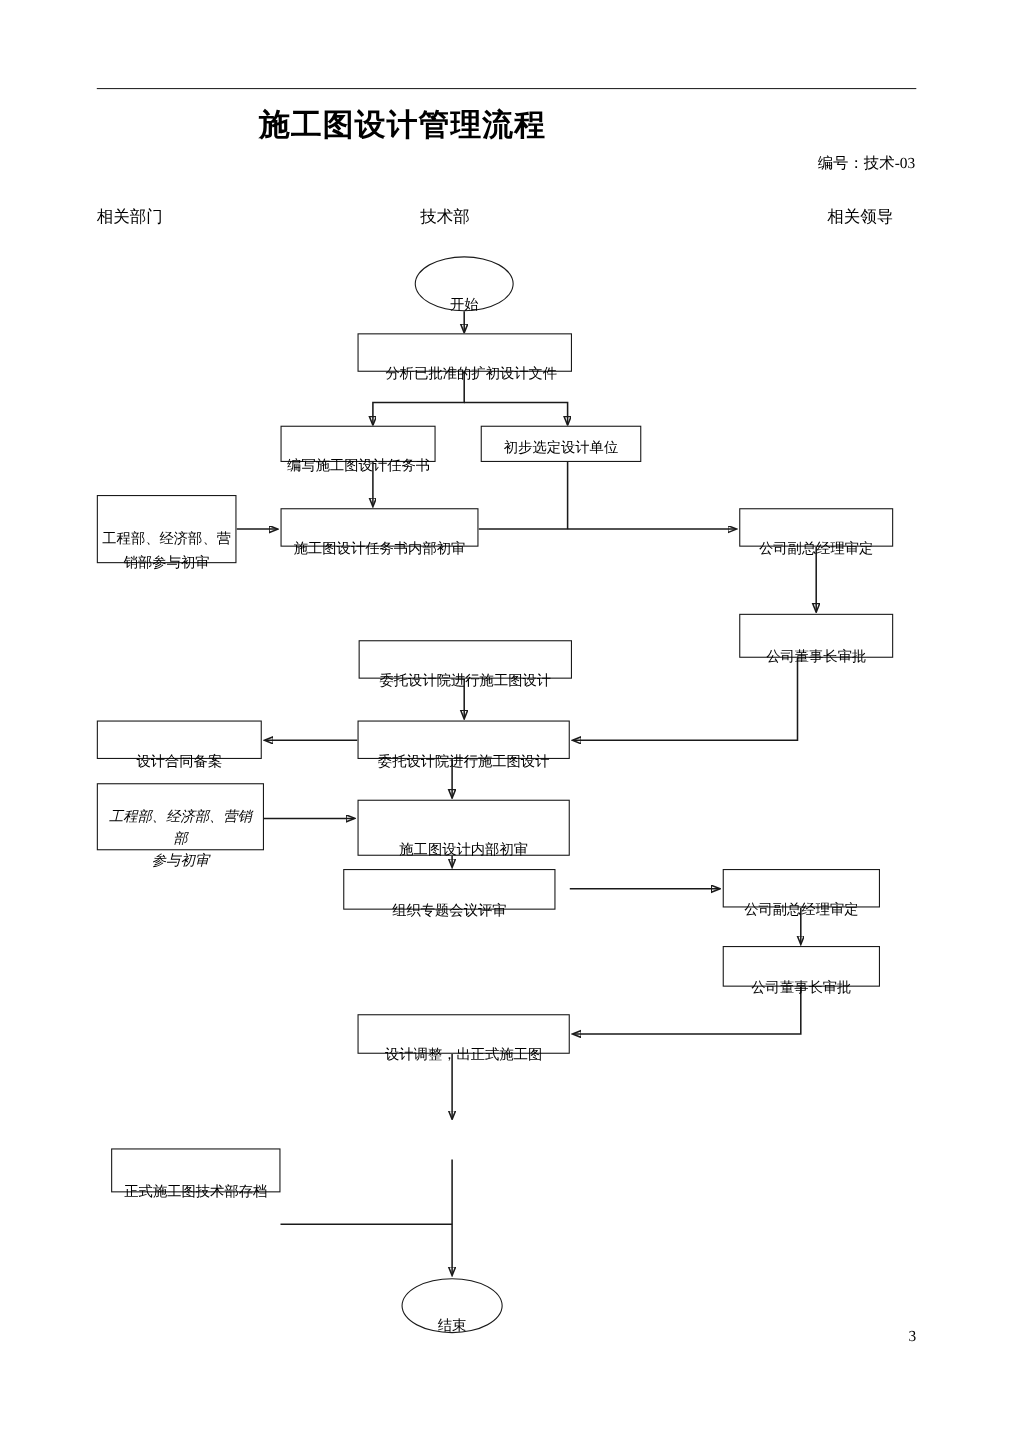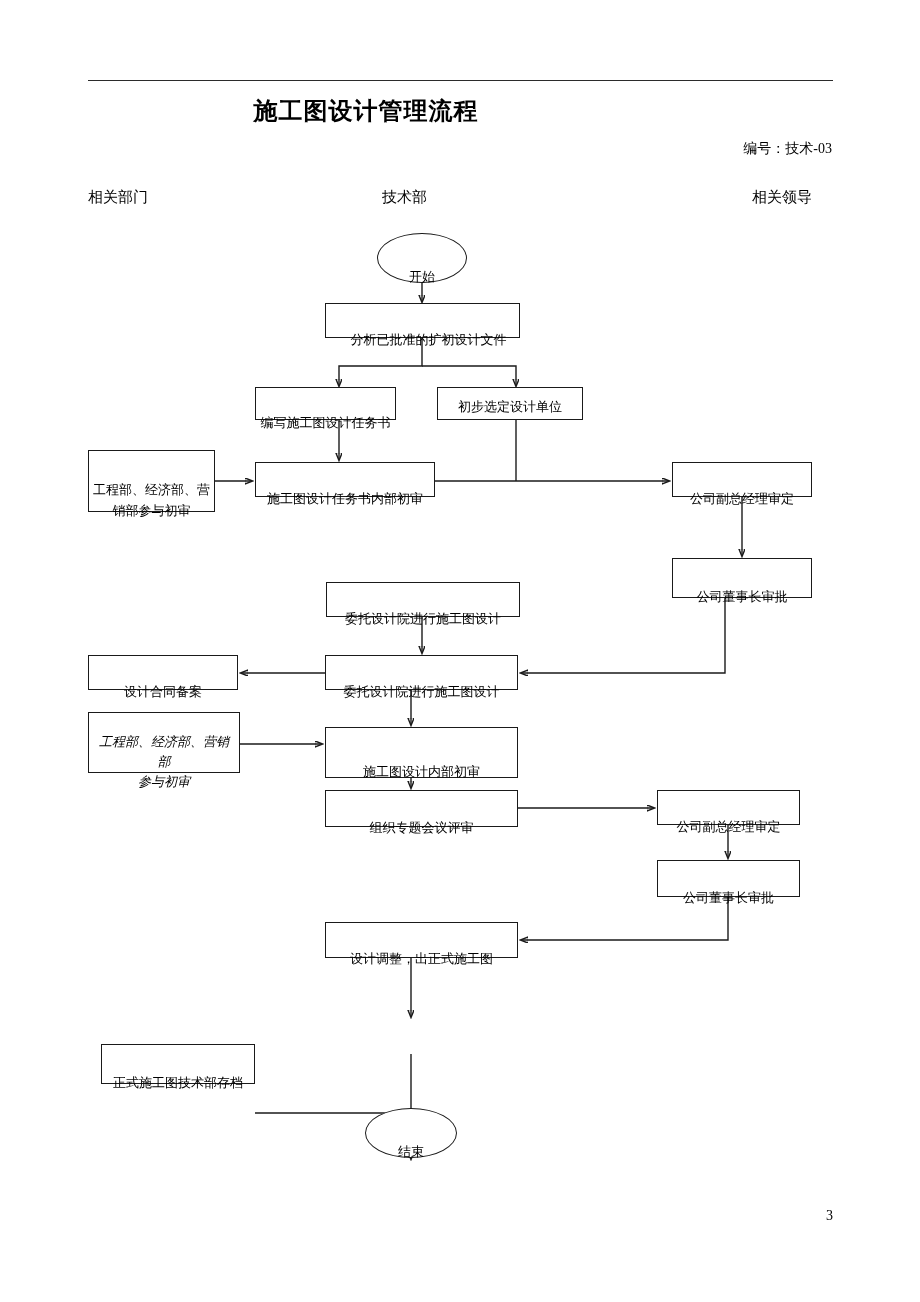--- a/index.html
+++ b/index.html
@@ -28,21 +28,21 @@
     width: 745px;
     height: 0;
     border-top: 1.6px solid #2b2b2b;
   }
   .doc-title {
     position: absolute;
     left: 0;
     top: 95px;
     width: 732px;
     text-align: center;
-    font-size: 24px;
+    font-size: 28px;
     font-weight: bold;
     letter-spacing: 1px;
     font-family: "Liberation Sans", "DejaVu Sans", sans-serif;
   }
   .doc-code {
     position: absolute;
     right: 88px;
     top: 140px;
     font-size: 14px;
   }
@@ -173,21 +173,21 @@
     </svg>
 
     <div class="node terminal" style="left:377px; top:233px; width:90px; height:50px;">
       <span class="lbl">开始</span>
     </div>
 
     <div class="node" style="left:325px; top:303px; width:195px; height:35px;padding-left:16px;">
       <span class="lbl">分析已批准的扩初设计文件</span>
     </div>
 
-    <div class="node" style="left:255px; top:387px; width:141px; height:33px;">
+    <div class="node" style="left:255px; top:387px; width:141px; height:33px;justify-content:flex-end;">
       <span class="lbl">编写施工图设计任务书</span>
     </div>
 
     <div class="node" style="left:437px; top:387px; width:146px; height:33px;align-items:flex-end;">
       <span class="lbl">初步选定设计单位</span>
     </div>
 
     <div class="node" style="left:88px; top:450px; width:127px; height:62px;">
       <span class="lbl">工程部、经济部、营
 销部参与初审</span>
@@ -219,42 +219,42 @@
 
     <div class="node" style="left:88px; top:712px; width:152px; height:61px;font-style:italic;">
       <span class="lbl">工程部、经济部、营销部
 参与初审</span>
     </div>
 
     <div class="node" style="left:325px; top:727px; width:193px; height:51px;">
       <span class="lbl">施工图设计内部初审</span>
     </div>
 
-    <div class="node" style="left:325px; top:790px; width:193px; height:37px;">
+    <div class="node" style="left:312px; top:790px; width:193px; height:37px;">
       <span class="lbl">组织专题会议评审</span>
     </div>
 
     <div class="node" style="left:657px; top:790px; width:143px; height:35px;">
       <span class="lbl">公司副总经理审定</span>
     </div>
 
     <div class="node" style="left:657px; top:860px; width:143px; height:37px;">
       <span class="lbl">公司董事长审批</span>
     </div>
 
     <div class="node" style="left:325px; top:922px; width:193px; height:36px;">
       <span class="lbl">设计调整，出正式施工图</span>
     </div>
 
 
     <div class="node" style="left:101px; top:1044px; width:154px; height:40px;">
       <span class="lbl">正式施工图技术部存档</span>
     </div>
 
-    <div class="node terminal" style="left:365px; top:1108px; width:92px; height:50px;">
+    <div class="node terminal" style="left:365px; top:1162px; width:92px; height:50px;font-family:Liberation Mono, monospace;">
       <span class="lbl">结束</span>
     </div>
 
   </div>
 
   <div class="page-num">3</div>
 
 </div>
 
 </body></html>

